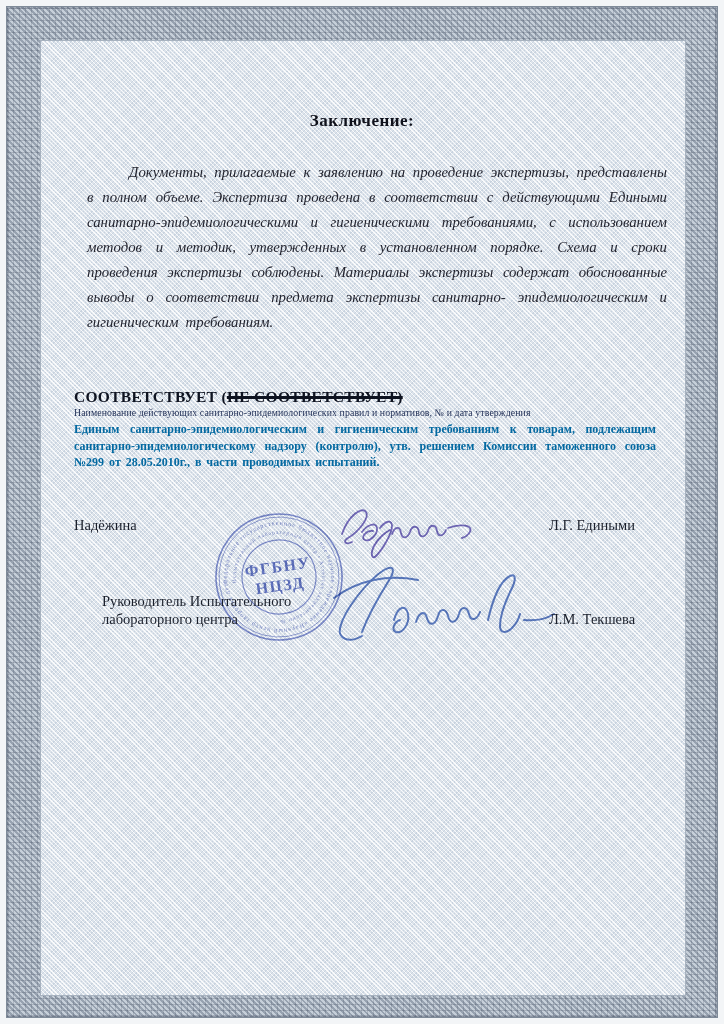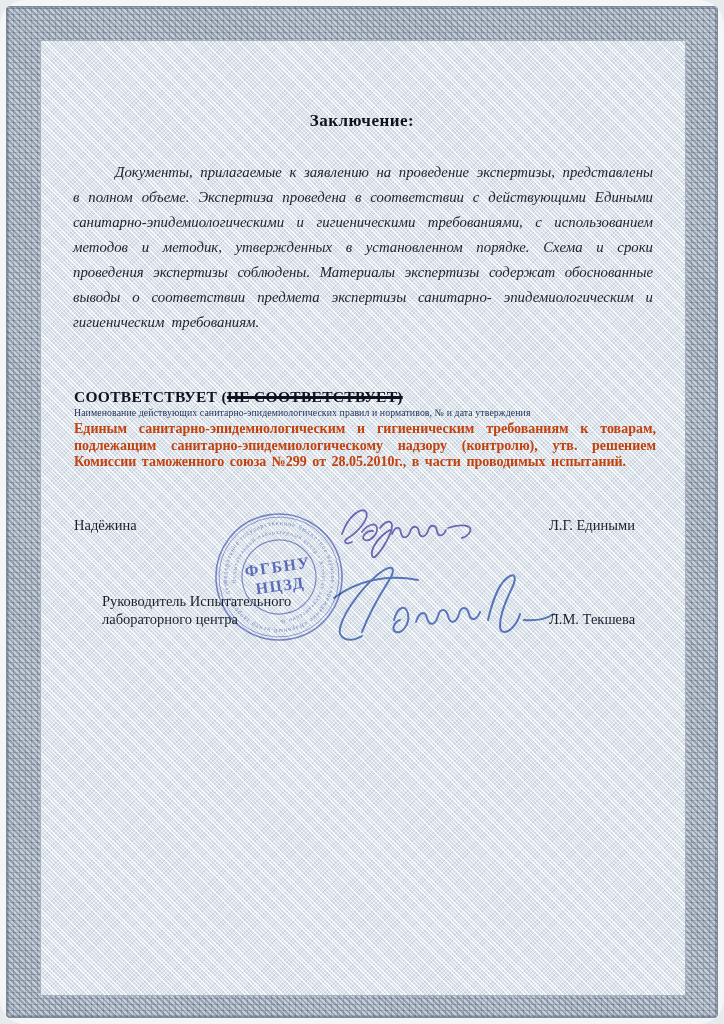--- a/index.html
+++ b/index.html
@@ -1,20 +1,19 @@
 <!DOCTYPE html>
 <html><head>
 <meta charset="utf-8">
 <style>
   html,body{margin:0;padding:0;background:#e8ebee;}
   .page{
     position:relative;width:724px;height:1024px;margin:0 auto;
     background:#f3f5f7;overflow:hidden;
     font-family:"Liberation Serif","DejaVu Serif",serif;
-    border-radius:25px;
   }
   
   .frame{
     position:absolute;inset:6px;
     border:1px solid #7f8b99;
     background:
       repeating-linear-gradient(0deg, rgba(45,55,75,.20) 0 1px, rgba(255,255,255,0) 1px 6px),
       repeating-linear-gradient(90deg, rgba(45,55,75,.18) 0 1px, rgba(255,255,255,0) 1px 6px),
       repeating-linear-gradient(45deg, #97a2b0 0 2px, #c6cfd9 2px 4px);
     box-shadow: inset 0 0 0 2px rgba(70,80,100,.25);
@@ -27,37 +26,37 @@
       repeating-linear-gradient(45deg, rgba(255,255,255,.85) 0 1px, rgba(255,255,255,0) 1px 3px),
       repeating-linear-gradient(135deg, rgba(158,176,196,.32) 0 1px, rgba(255,255,255,0) 1px 3px),
       #dce3eb;
   }
   .abs{position:absolute;}
   .title{
     left:0;right:0;top:111px;text-align:center;
     font-weight:bold;font-size:17px;letter-spacing:.5px;color:#10121c;
   }
   .bodytext{
-    left:73px;width:580px;top:160px;
+    left:87px;width:580px;top:160px;
     font-style:italic;font-size:14.8px;line-height:25px;
     text-align:justify;color:#23242f;word-spacing:3.5px;
   }
   .bodytext p{margin:0;text-indent:42px;}
   .verdict{
     left:74px;top:388px;font-weight:bold;font-size:15.5px;
     color:#0e1320;letter-spacing:.3px;white-space:nowrap;
   }
   .verdict .struck{text-decoration:line-through;text-decoration-thickness:2.5px;}
   .note{
     left:74px;top:407px;font-size:9.8px;color:#26345a;letter-spacing:.1px;white-space:nowrap;
   }
   .regulation{
     left:74px;width:582px;top:421px;
-    font-weight:bold;font-size:14px;line-height:16.5px;
-    text-align:justify;color:#c2410c;word-spacing:2px;
+    font-weight:bold;font-size:12px;line-height:16.5px;
+    text-align:justify;color:#0369a1;word-spacing:2px;
   }
   .sig-label{font-size:14.5px;color:#1a1f2b;}
   .role-1{left:74px;top:517px;}
   .name-1{left:549px;top:517px;}
   .role-2{left:74px;top:592px;line-height:18px;white-space:pre-line;padding-left:28px;}
   .name-2{left:549px;top:611px;}
   .stamp{
     left:204px;top:502px;width:150px;height:150px;
     mix-blend-mode:multiply;opacity:.88;transform:rotate(-8deg);
   }

